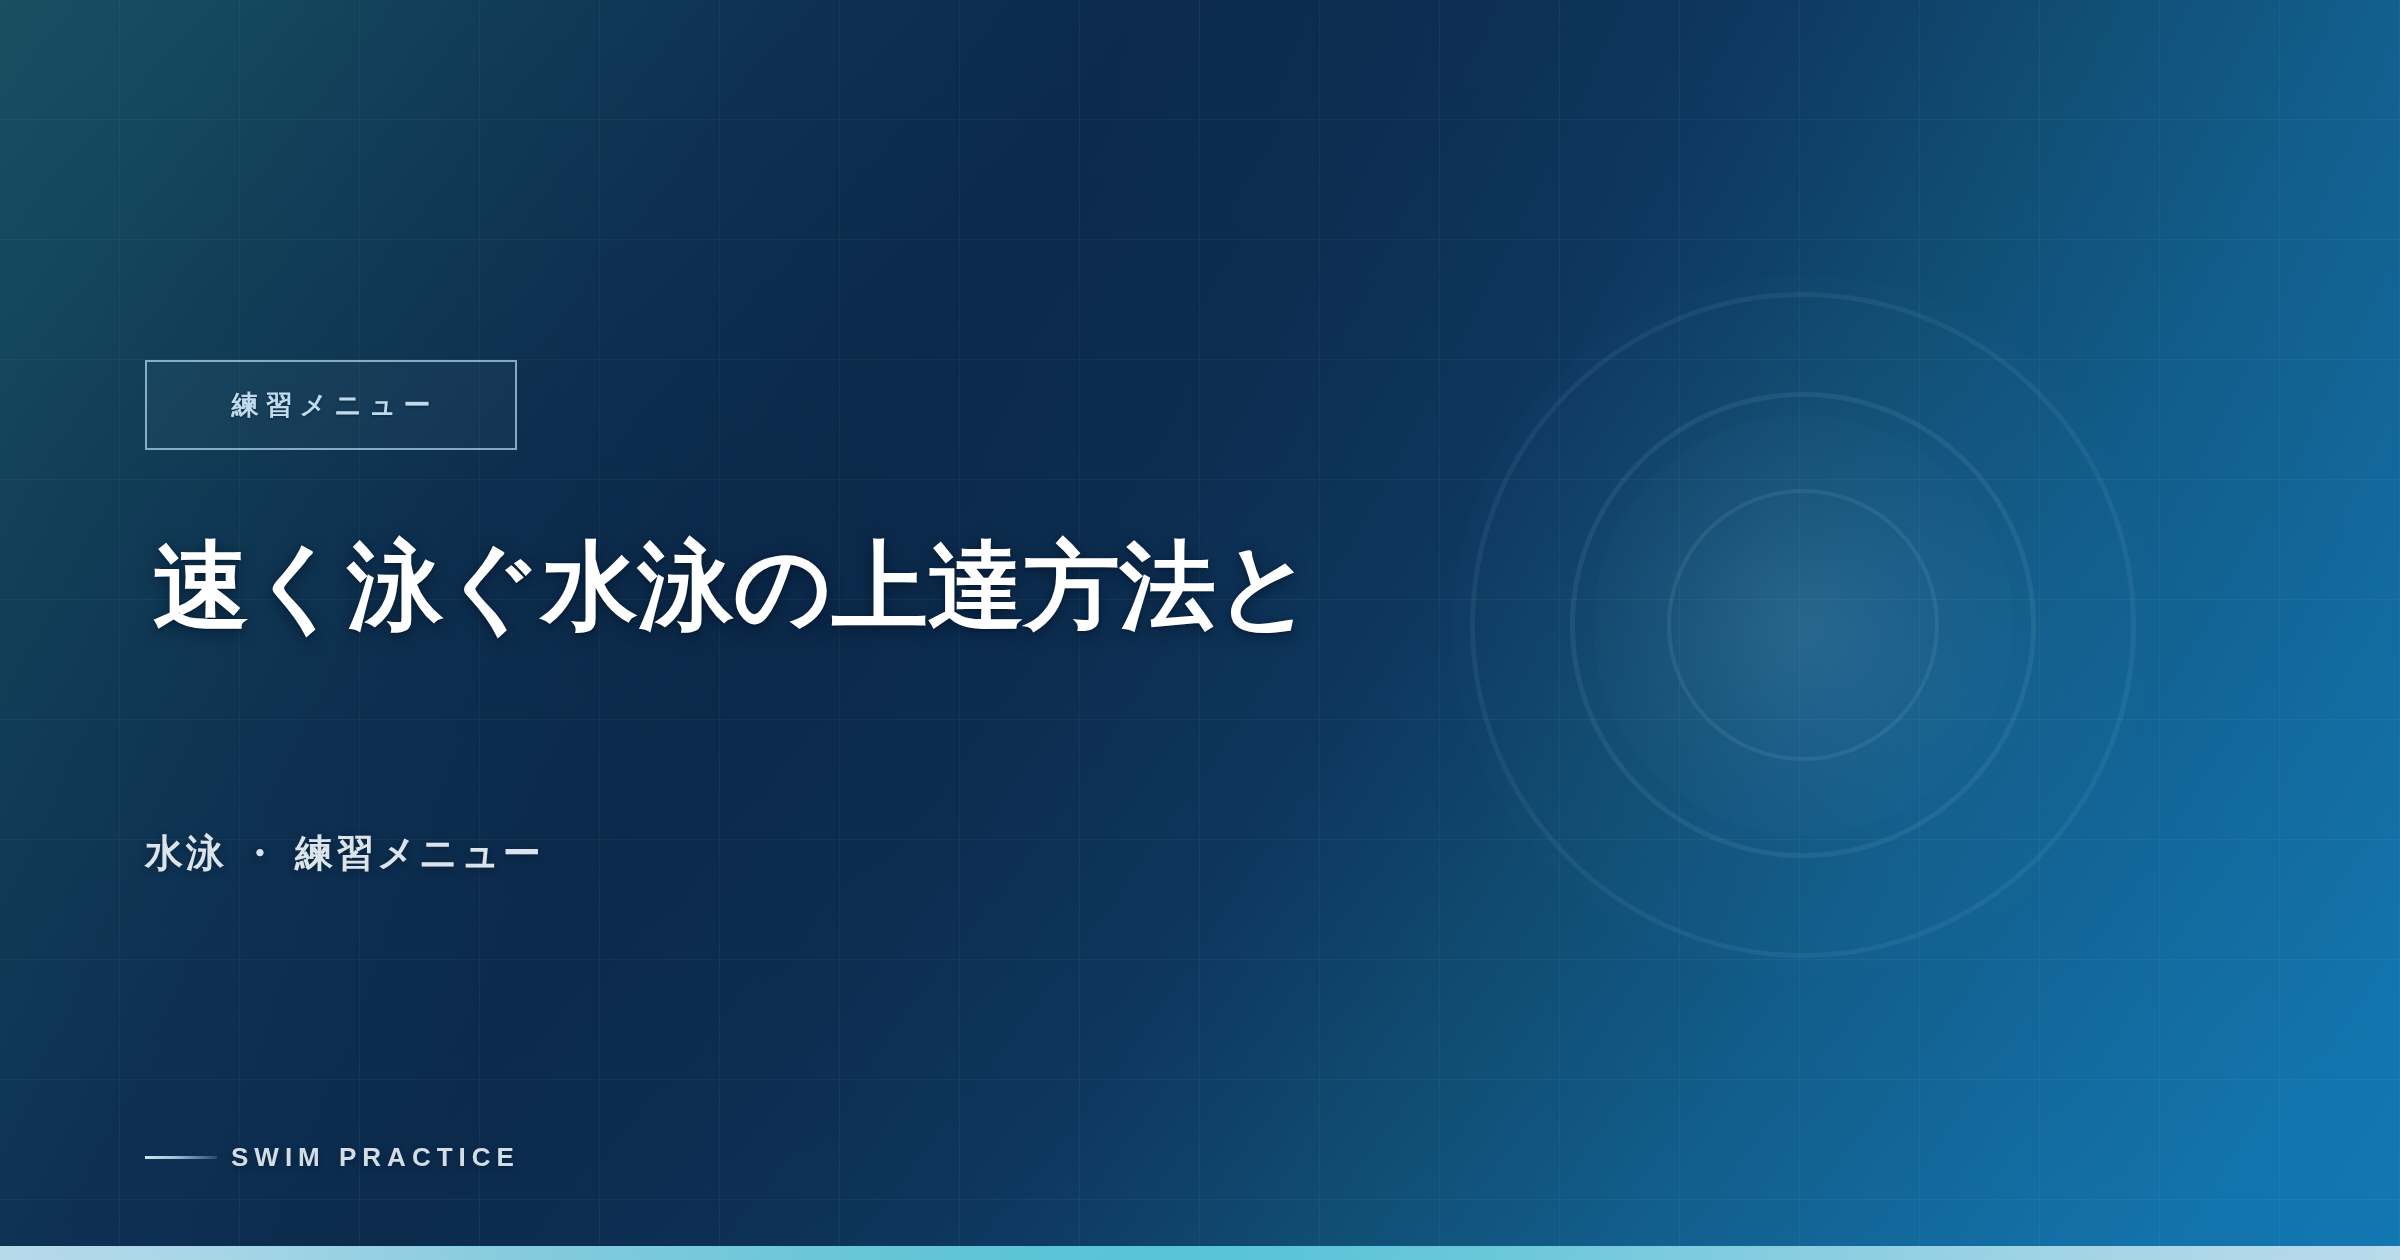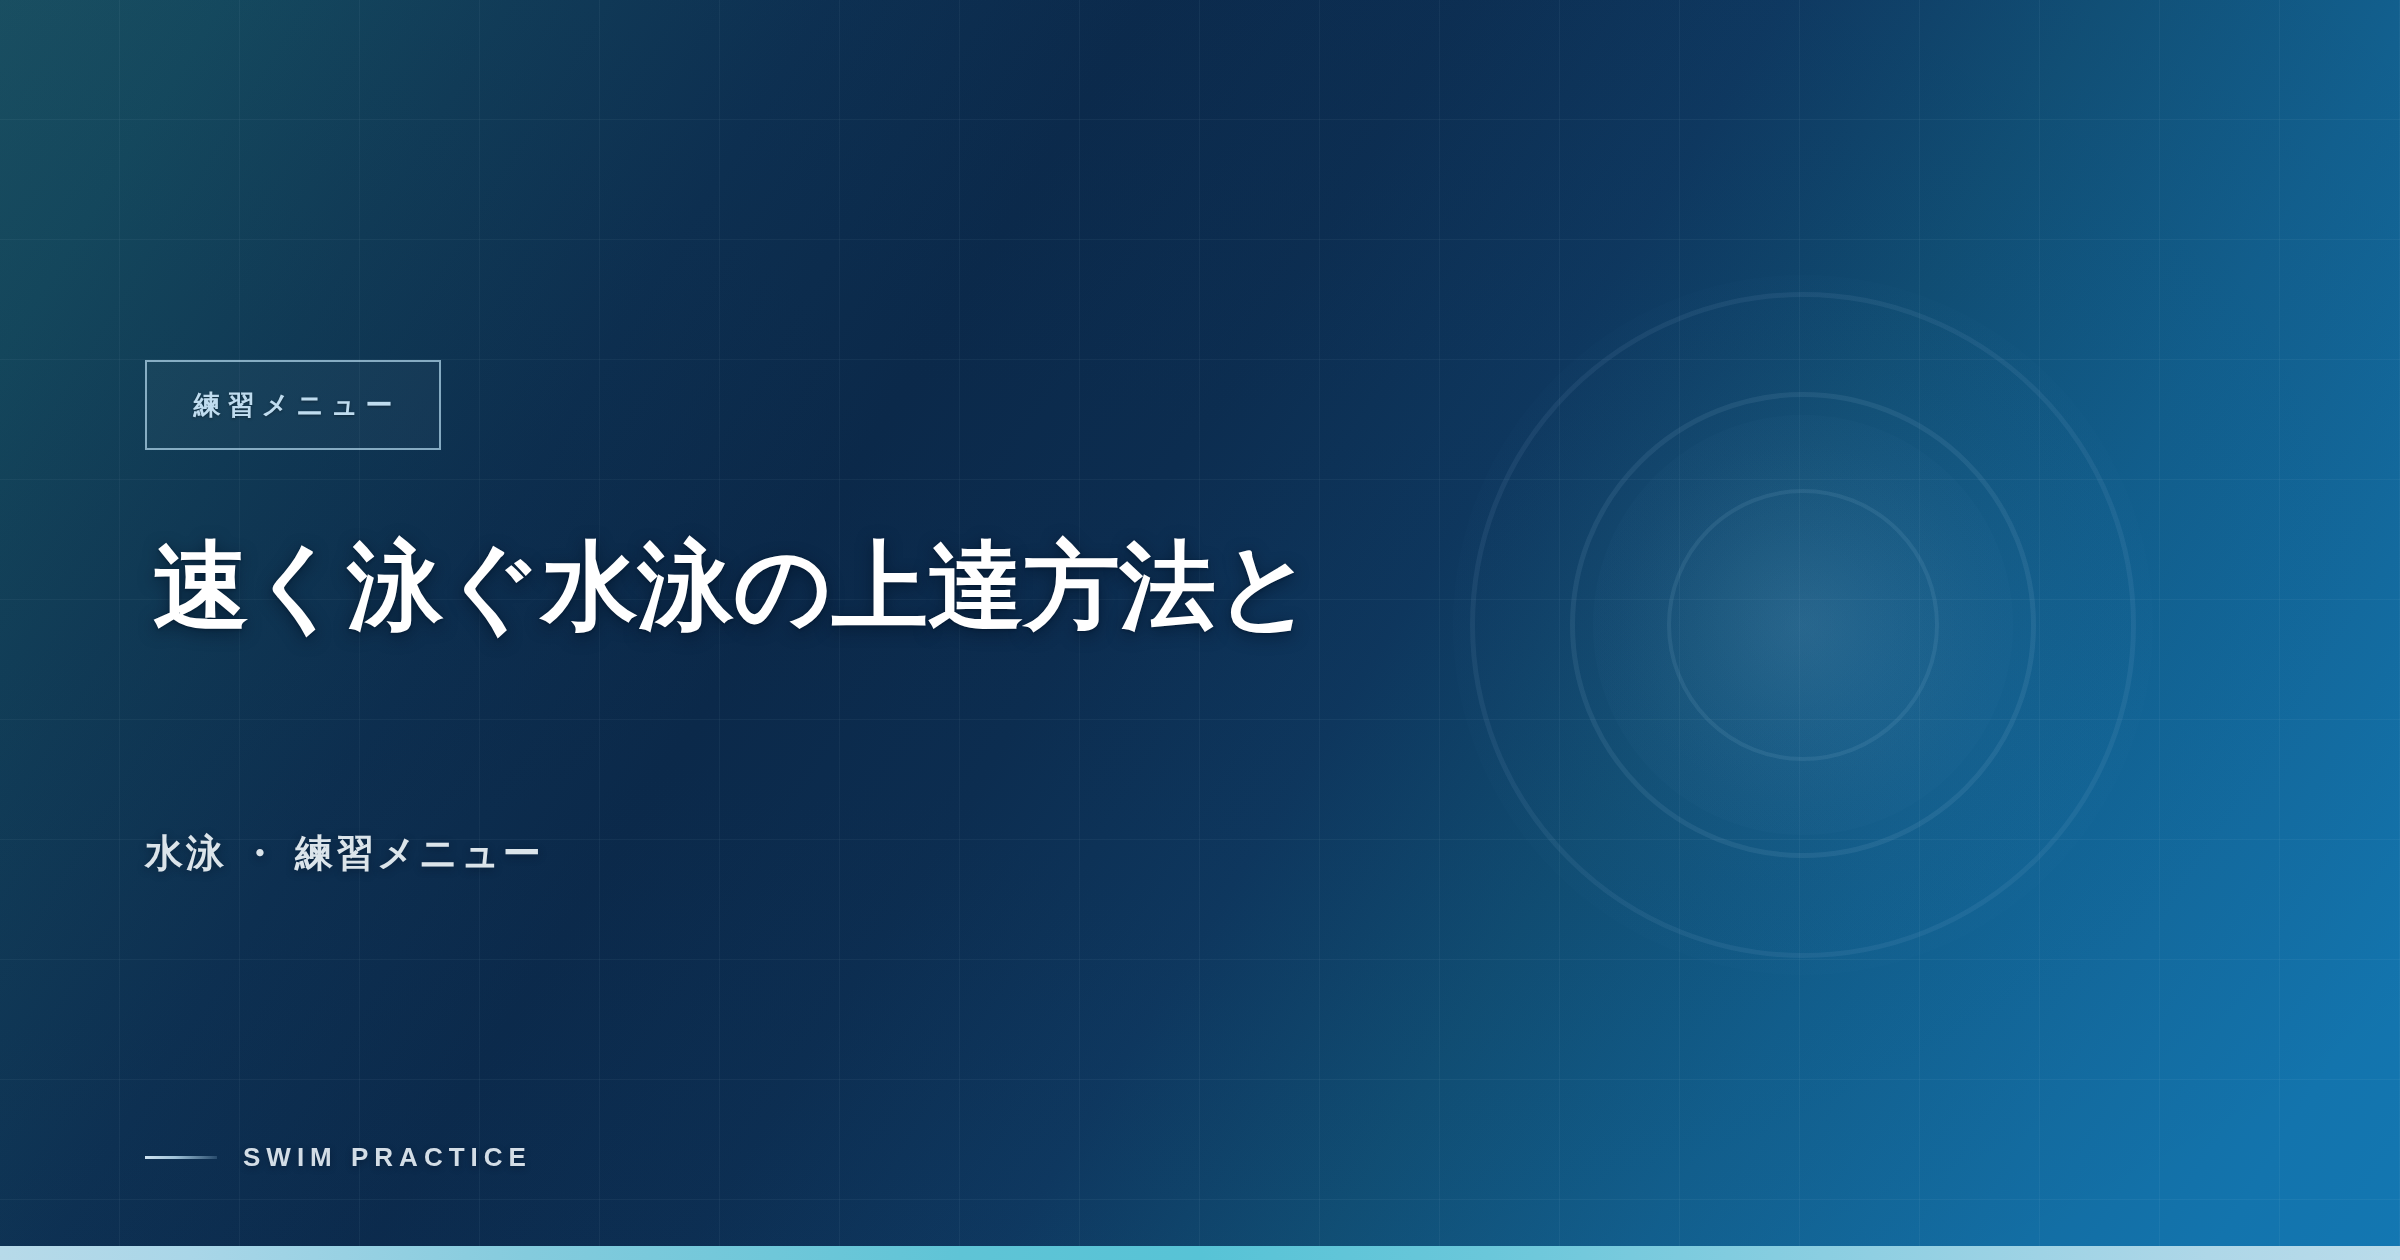--- a/index.html
+++ b/index.html
@@ -115,21 +115,21 @@
     top:0;
     width:1500px;
     height:1260px;
   }
 
   
   .badge {
     position:absolute;
     left:0;
     top:360px;
-    width:296px;
+    width:372px;
     height:90px;
     border:2px solid rgba(178,215,235,0.72);
     display:flex;
     align-items:center;
     justify-content:center;
     background:rgba(255,255,255,0.030);
   }
   .badge-label {
     font-family:"Liberation Sans", sans-serif;
     font-size:27px;
@@ -171,21 +171,21 @@
     text-shadow:0 2px 8px rgba(2,16,34,0.45);
   }
 
   
   .footer-mark {
     position:absolute;
     left:0;
     top:1142px;
     display:flex;
     align-items:center;
-    gap:26px;
+    gap:14px;
   }
   .footer-dash {
     width:72px;
     height:3px;
     background:linear-gradient(to right, #cfe3f0 0%, #9fc2d8 42%, rgba(120,160,190,0.25) 100%);
   }
   .footer-label {
     font-family:"Liberation Sans", sans-serif;
     font-size:26px;
     font-weight:bold;

